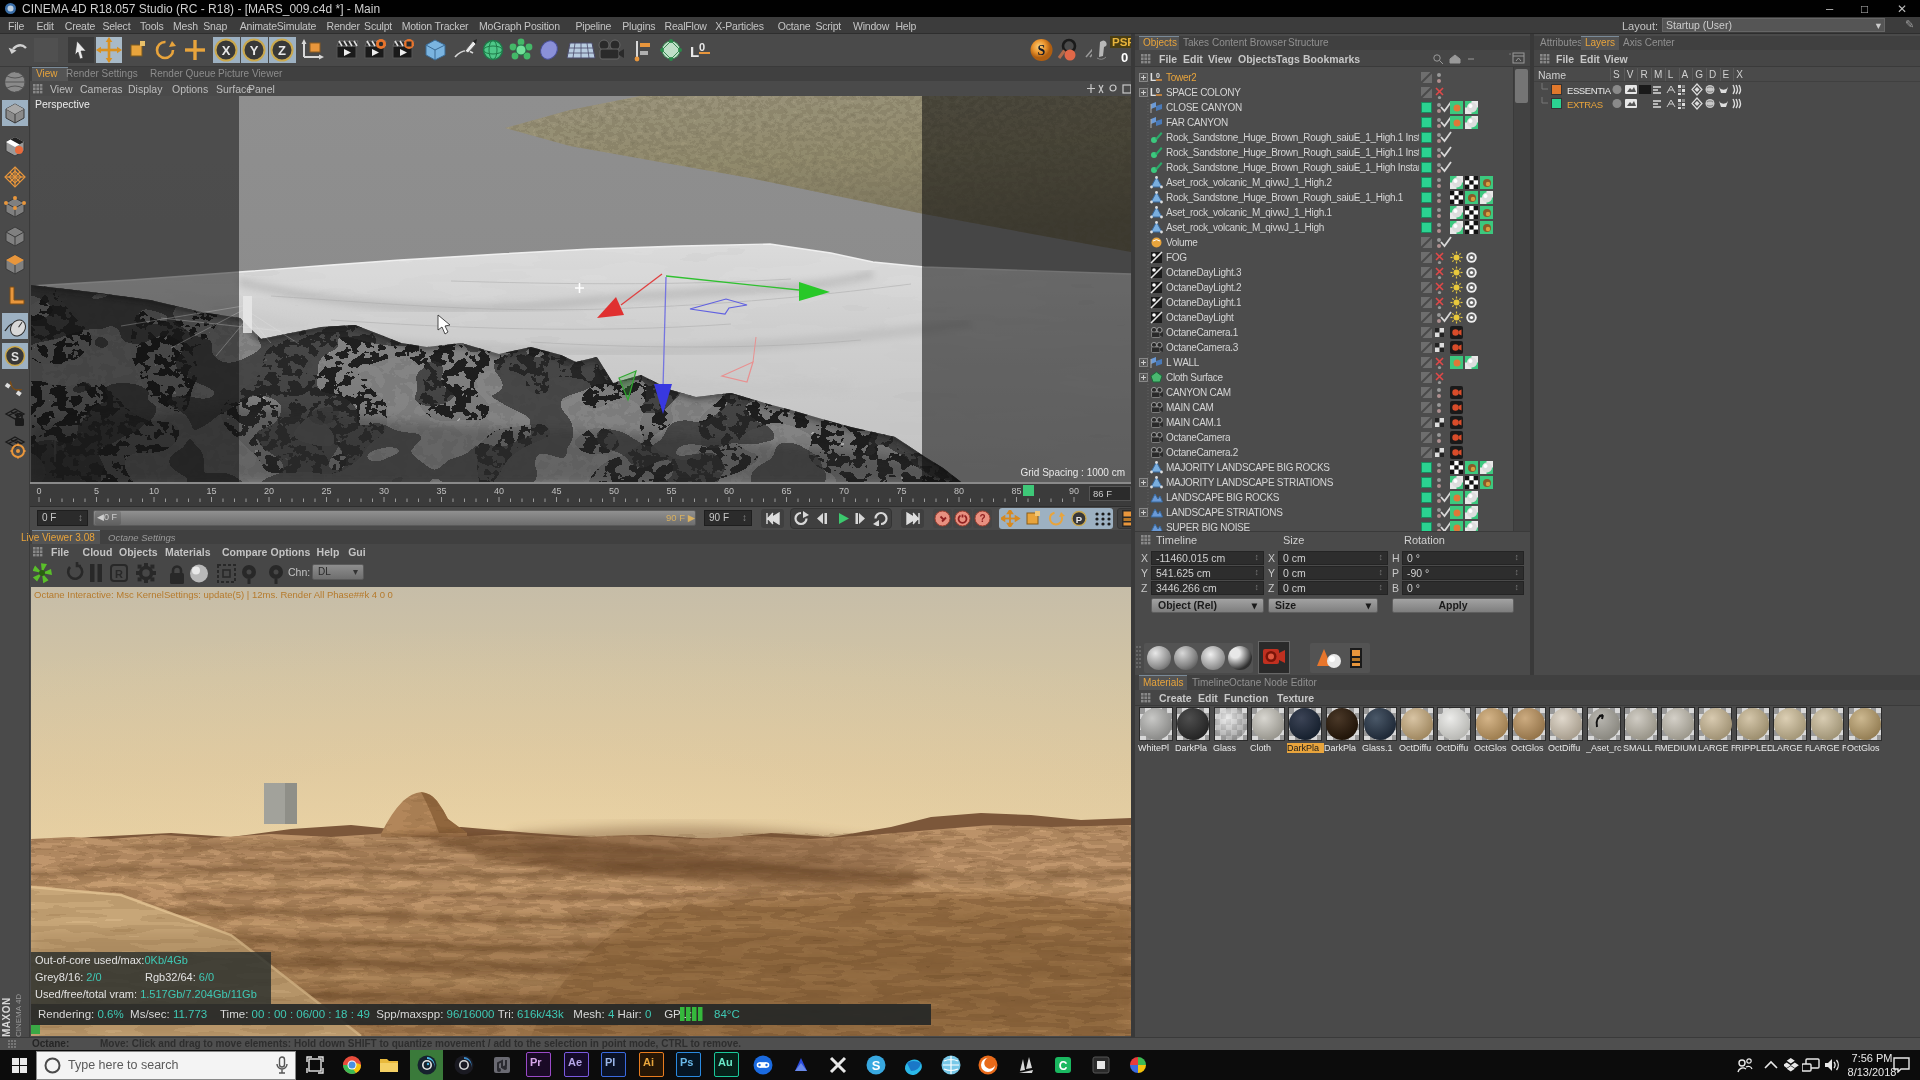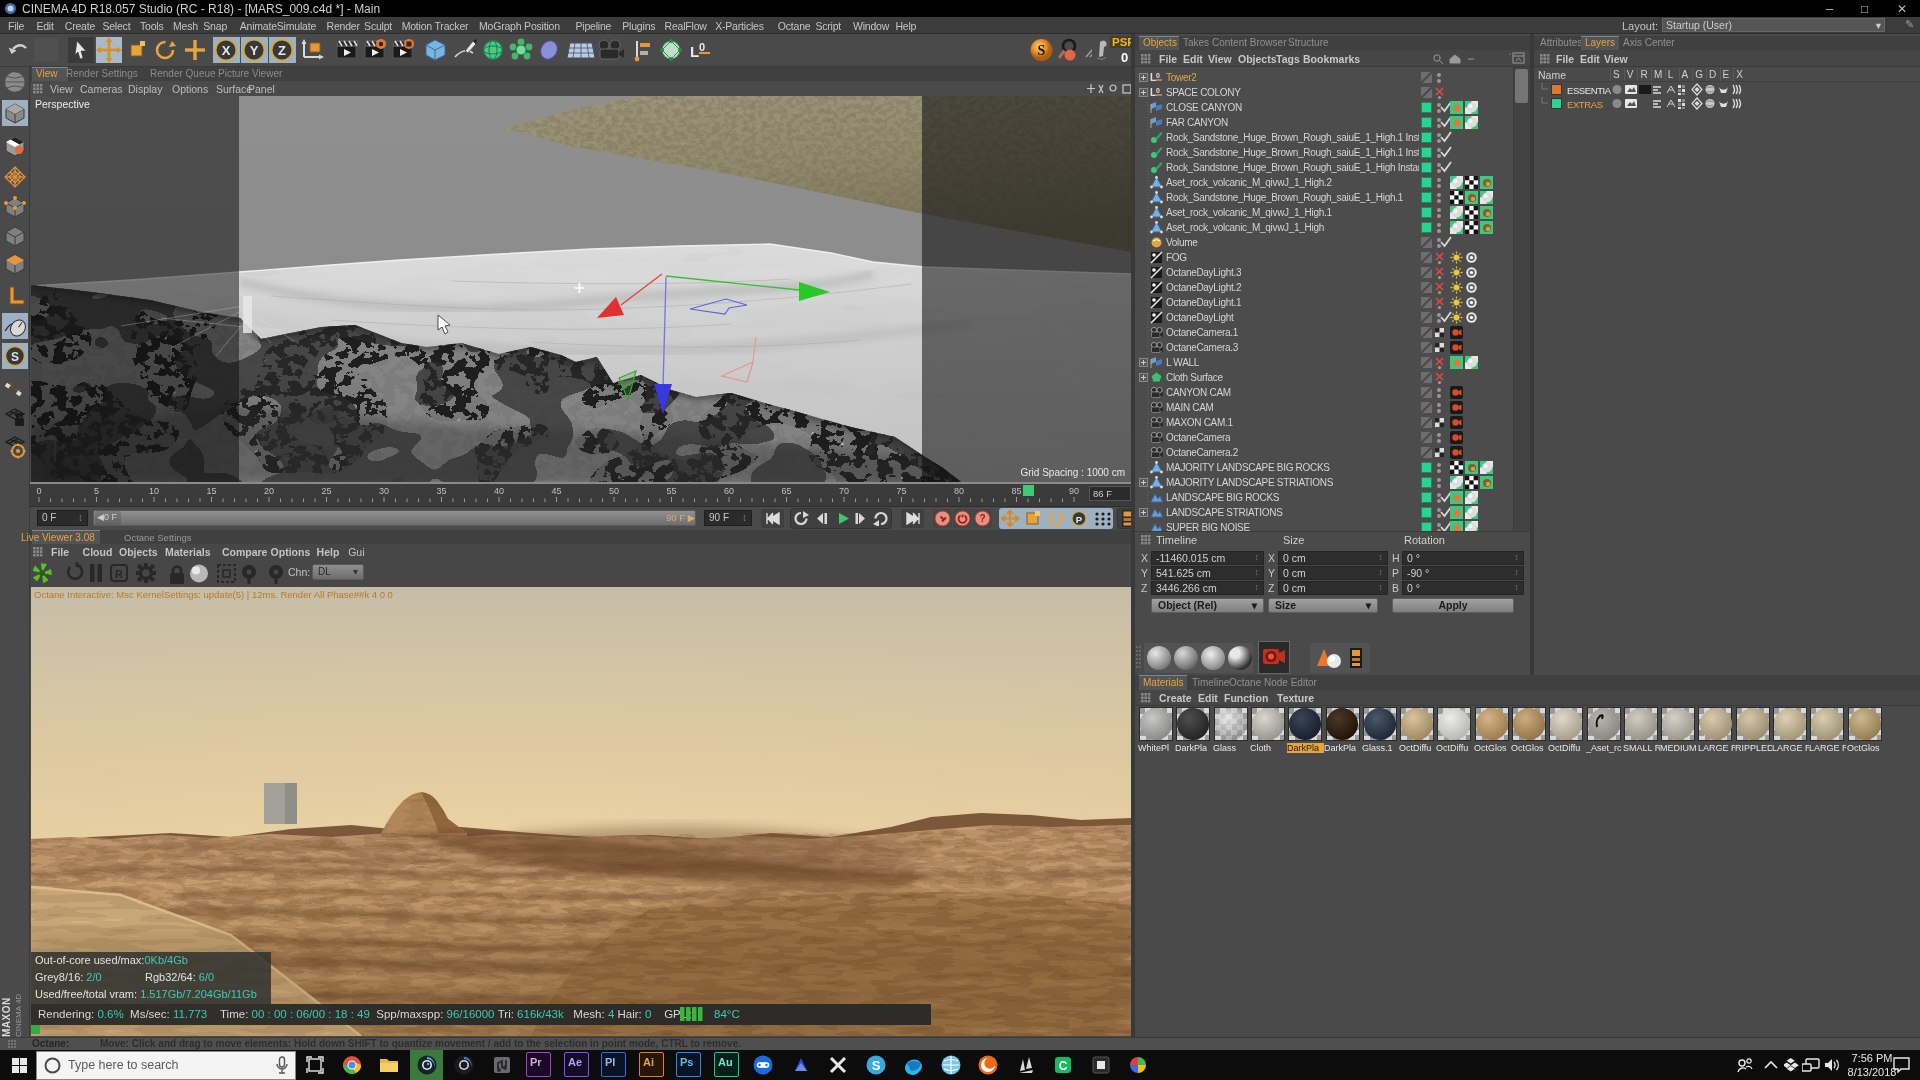--- a/index.html
+++ b/index.html
@@ -648,21 +648,21 @@
 <div class="abs" style="left:1117px;top:508px;width:21px;height:21px;background:#3f3f3f;border-radius:3px;border:1px solid #333;"></div>
 <svg class="abs" style="left:1120px;top:510px" width="15" height="17">
     <rect x="2" y="0" width="11" height="17" fill="#282828"></rect>
     <rect x="3.5" y="1.5" width="8" height="5" fill="#e8963c"></rect>
     <rect x="3.5" y="8" width="8" height="3" fill="#b87828"></rect>
     <rect x="3.5" y="12.5" width="8" height="3" fill="#e8963c"></rect>
   </svg>
 <div class="abs" style="left:30px;top:530px;width:1105px;height:14px;background:#404040;"></div>
 <div class="abs" style="left:32px;top:530px;width:68px;height:14px;background:#545454;border-top:1px solid #7a8a98;"></div>
 <div class="abs txt" style="left:21px;top:532px;font-size:10px;color:#e8a43c;">Live Viewer 3.08</div>
-<div class="abs txt" style="left:124px;top:532px;font-size:9.5px;color:#9a9a9a;">Octane Settings</div>
+<div class="abs txt" style="left:108px;top:532px;font-size:9.5px;color:#9a9a9a;font-style:italic;">Octane Settings</div>
 <div class="abs" style="left:30px;top:544px;width:1105px;height:16px;background:#474747;"></div>
 <svg class="abs" style="left:33px;top:547px" width="10" height="10">
     <g fill="#888">
       <rect width="2.6" height="2.6"></rect>
       <rect x="3.4" width="2.6" height="2.6"></rect>
       <rect x="6.8" width="2.6" height="2.6"></rect>
       <rect y="3.4" width="2.6" height="2.6"></rect>
       <rect x="3.4" y="3.4" width="2.6" height="2.6"></rect>
       <rect x="6.8" y="3.4" width="2.6" height="2.6"></rect>
       <rect y="6.8" width="2.6" height="2.6"></rect>
@@ -670,21 +670,21 @@
       <rect x="6.8" y="6.8" width="2.6" height="2.6"></rect>
     </g>
   </svg>
 <div class="abs txt" style="left:51px;top:546px;font-size:10.5px;color:#c4c4c4;font-weight:bold;">File</div>
 <div class="abs txt" style="left:82.6px;top:546px;font-size:10.5px;color:#c4c4c4;font-weight:bold;">Cloud</div>
 <div class="abs txt" style="left:119.0px;top:546px;font-size:10.5px;color:#c4c4c4;font-weight:bold;">Objects</div>
 <div class="abs txt" style="left:165.0px;top:546px;font-size:10.5px;color:#c4c4c4;font-weight:bold;">Materials</div>
 <div class="abs txt" style="left:221.9px;top:546px;font-size:10.5px;color:#c4c4c4;font-weight:bold;">Compare</div>
 <div class="abs txt" style="left:270.6px;top:546px;font-size:10.5px;color:#c4c4c4;font-weight:bold;">Options</div>
 <div class="abs txt" style="left:316.6px;top:546px;font-size:10.5px;color:#c4c4c4;font-weight:bold;">Help</div>
-<div class="abs txt" style="left:348.20000000000005px;top:546px;font-size:10.5px;color:#c4c4c4;font-weight:normal;">Gui</div>
+<div class="abs txt" style="left:348.20000000000005px;top:546px;font-size:10.5px;color:#c4c4c4;font-weight:bold;">Gui</div>
 <div class="abs" style="left:30px;top:560px;width:1105px;height:27px;background:#474747;"></div>
 <svg class="abs" style="left:33px;top:562px" width="340" height="23">
 <g transform="translate(9 11)">
       <g fill="#5abf2a">
         <path d="M0 0 L9 -4 L10 2 Z" transform="rotate(0)"></path>
         <path d="M0 0 L9 -4 L10 2 Z" transform="rotate(72)"></path>
         <path d="M0 0 L9 -4 L10 2 Z" transform="rotate(144)"></path>
         <path d="M0 0 L9 -4 L10 2 Z" transform="rotate(216)"></path>
         <path d="M0 0 L9 -4 L10 2 Z" transform="rotate(288)"></path>
       </g>
@@ -1484,21 +1484,21 @@
     <rect width="13" height="13" rx="2" fill="#1a1a1a"></rect>
     <circle cx="5.5" cy="6.5" r="3.2" fill="#d84c2a"></circle>
     <path d="M8.5 5 L11.5 3.5 L11.5 9.5 L8.5 8 Z" fill="#d84c2a"></path>
   </svg>
 <svg class="abs" style="left:1150px;top:416px" width="13" height="13">
     <circle cx="4" cy="4" r="2.6" fill="#2a2a2a" stroke="#999"></circle>
     <circle cx="9.5" cy="4" r="2.6" fill="#2a2a2a" stroke="#999"></circle>
     <rect x="1.5" y="6" width="8.5" height="5.5" rx="1" fill="#2a2a2a" stroke="#999" stroke-width="0.7"></rect>
     <path d="M10 7.5 L13 6 L13 11 L10 9.5 Z" fill="#2a2a2a"></path>
   </svg>
-<div class="abs txt" style="left:1166px;top:417px;font-size:10px;color:#d4d4d4;letter-spacing:-0.3px;max-width:253px;overflow:hidden;">MAXON CAM.1</div>
+<div class="abs txt" style="left:1166px;top:417px;font-size:10px;color:#d4d4d4;letter-spacing:-0.3px;max-width:253px;overflow:hidden;">MAIN CAM.1</div>
 <svg class="abs" style="left:1421px;top:417px" width="11" height="11">
     <rect width="11" height="11" fill="#6e6e6e"></rect>
     <line x1="0" y1="11" x2="11" y2="0" stroke="#4a4a4a" stroke-width="2"></line>
   </svg>
 <svg class="abs" style="left:1435px;top:417px" width="10" height="11">
     <rect width="9" height="9" y="1" fill="#ddd"></rect>
     <rect width="4.5" height="4.5" y="1" fill="#222"></rect>
     <rect x="4.5" y="5.5" width="4.5" height="4.5" fill="#222"></rect>
   </svg>
 <svg class="abs" style="left:1450px;top:416px" width="13" height="13">

